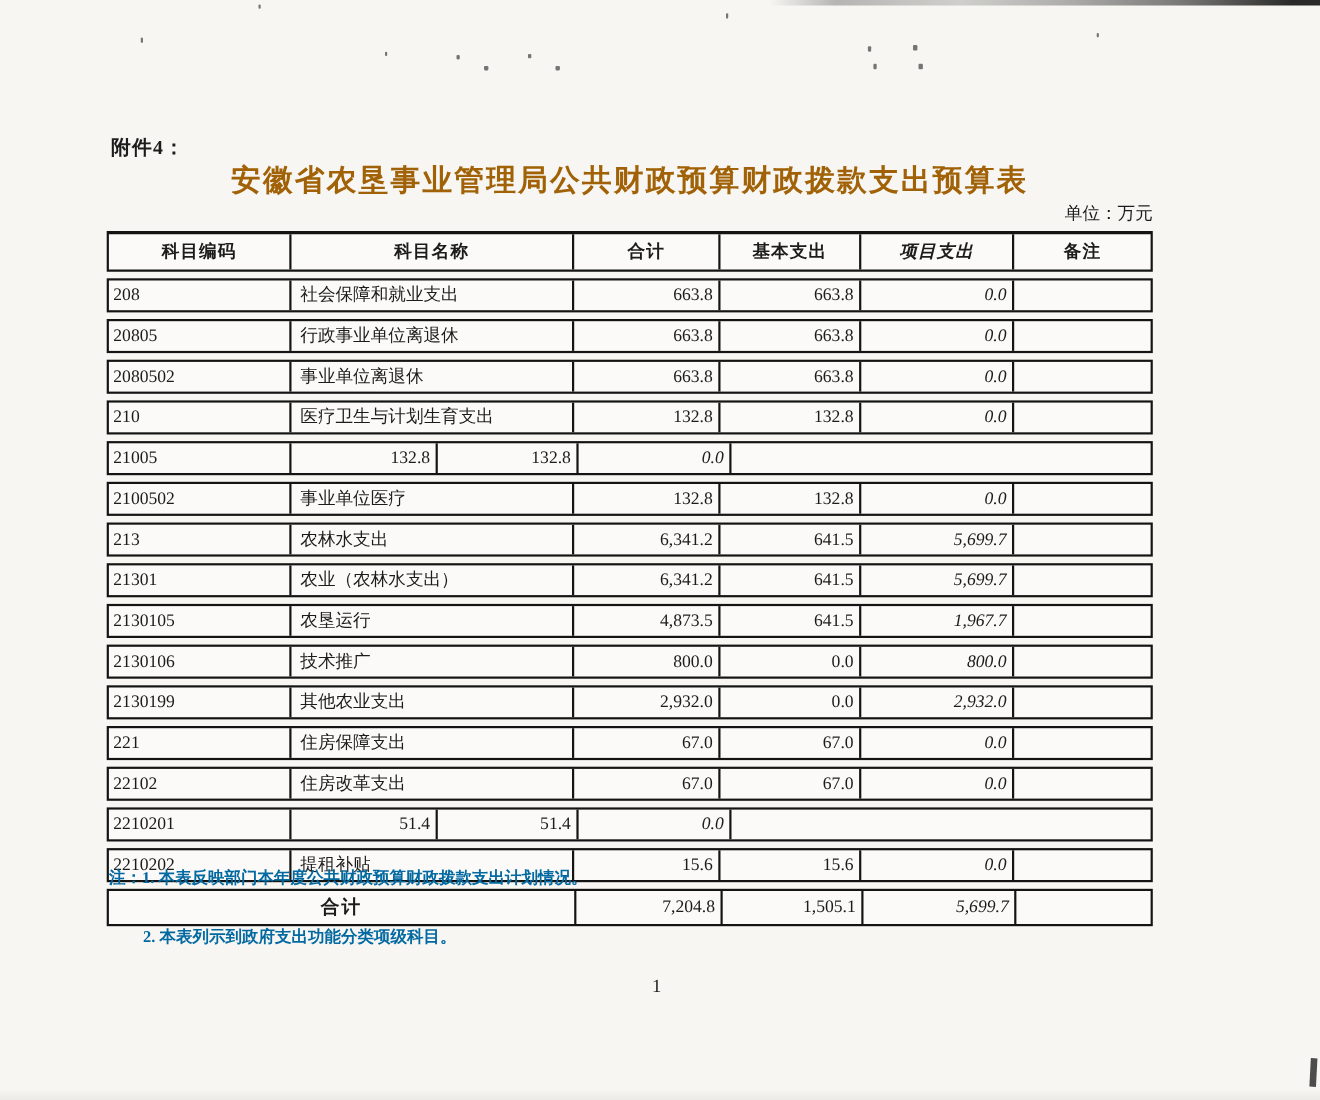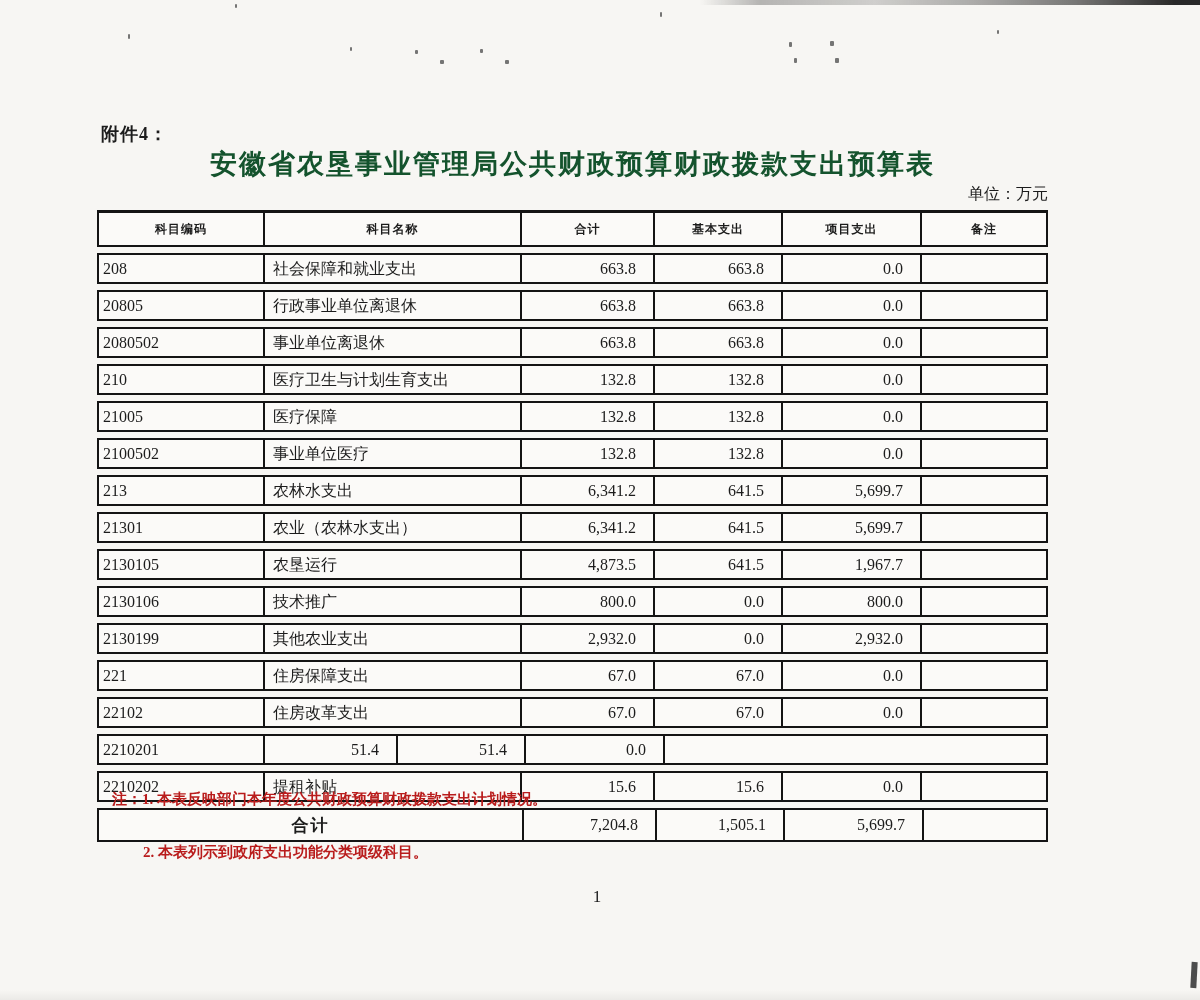--- a/index.html
+++ b/index.html
@@ -65,21 +65,21 @@
   }
   .doc-title {
     position: absolute;
     left: 97px; top: 146px;
     width: 951px;
     text-align: center;
     font-family: "DejaVu Sans", "Liberation Sans", sans-serif;
     font-weight: bold;
     font-size: 27px;
     letter-spacing: 2px;
-    color: #14532d;
+    color: #a16207;
   }
   .unit-label {
     position: absolute;
     left: 97px; top: 184px;
     width: 951px;
     text-align: right;
     font-size: 16px;
     font-weight: normal;
   }
   
@@ -97,65 +97,65 @@
   }
   .t-row.header-row {
     margin-top: 0;
     border-top-width: 3px;
     height: 37px;
   }
   .t-row.header-row .cell {
     line-height: 32px;
     font-family: "DejaVu Sans", "Liberation Sans", sans-serif;
     font-weight: bold;
-    font-size: 12px;
+    font-size: 16px;
     text-align: center;
     letter-spacing: 1px;
   }
   .cell {
     box-sizing: border-box;
     border-right: 2px solid #141414;
     height: 100%;
     line-height: 27px;
     font-size: 16px;
     overflow: hidden;
     white-space: nowrap;
   }
   .cell:last-child { border-right: none; }
   .c1 { width: 166px; }
   .c2 { width: 257px; }
   .c3 { width: 133px; }
   .c4 { width: 128px; }
-  .c5 { width: 139px; }
+  .c5 { width: 139px; font-style: italic; }
   .c6 { width: 122px; flex: 1; }
   .data-row { height: 31px; }
   .data-row .cell { line-height: 27px; }
   .code-cell { padding-left: 4px; font-size: 16px; }
   .code-lv2 { }
   .code-lv3 { }
   .name-cell { padding-left: 8px; }
-  .num-cell { text-align: right; padding-right: 17px; }
+  .num-cell { text-align: right; padding-right: 5px; }
   .total-row { height: 34px; }
   .total-row .cell { line-height: 30px; }
   .total-label-cell {
     width: 425px;
     text-align: center;
     font-family: "DejaVu Sans", "Liberation Sans", sans-serif;
     font-weight: bold;
     font-size: 17px;
     letter-spacing: 2px;
   }
   
   .notes {
     position: absolute;
-    left: 112px; top: 786px;
+    left: 99px; top: 786px;
     font-size: 15px;
     font-weight: bold;
     line-height: 27px;
-    color: #b91c1c;
+    color: #0369a1;
   }
   .note-line2 { margin-left: 31px; margin-top: 26px; }
   .page-number {
     position: absolute;
     left: 97px; top: 887px;
     width: 1000px;
     text-align: center;
     font-size: 17px;
   }
 </style>
@@ -222,21 +222,20 @@
         <div class="t-row data-row">
           <div class="cell c1 code-cell code-lv1">210</div>
           <div class="cell c2 name-cell">医疗卫生与计划生育支出</div>
           <div class="cell c3 num-cell">132.8</div>
           <div class="cell c4 num-cell">132.8</div>
           <div class="cell c5 num-cell">0.0</div>
           <div class="cell c6"></div>
         </div>
         <div class="t-row data-row">
           <div class="cell c1 code-cell code-lv2">21005</div>
-          <div class="cell c2 name-cell">医疗保障</div>
           <div class="cell c3 num-cell">132.8</div>
           <div class="cell c4 num-cell">132.8</div>
           <div class="cell c5 num-cell">0.0</div>
           <div class="cell c6"></div>
         </div>
         <div class="t-row data-row">
           <div class="cell c1 code-cell code-lv3">2100502</div>
           <div class="cell c2 name-cell">事业单位医疗</div>
           <div class="cell c3 num-cell">132.8</div>
           <div class="cell c4 num-cell">132.8</div>

